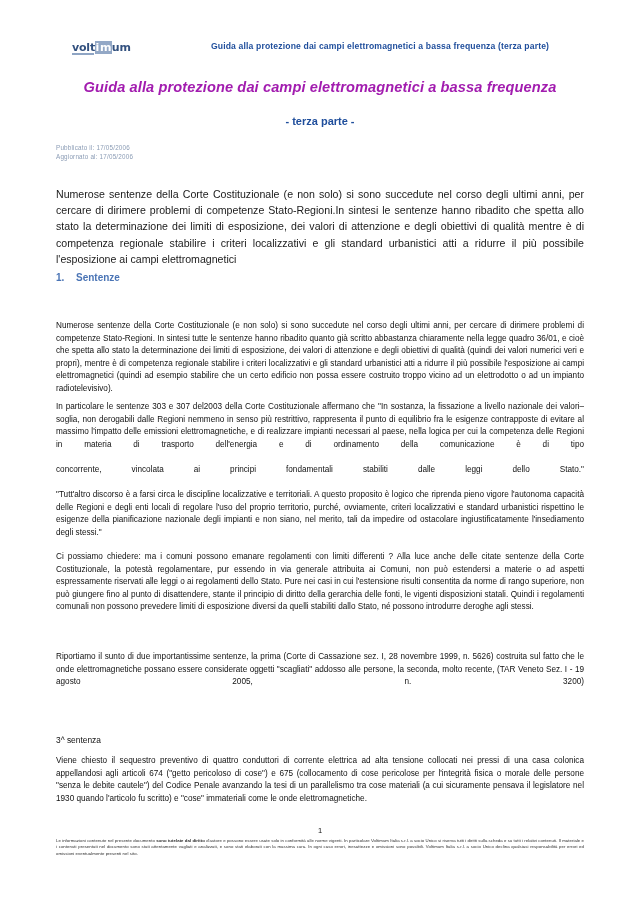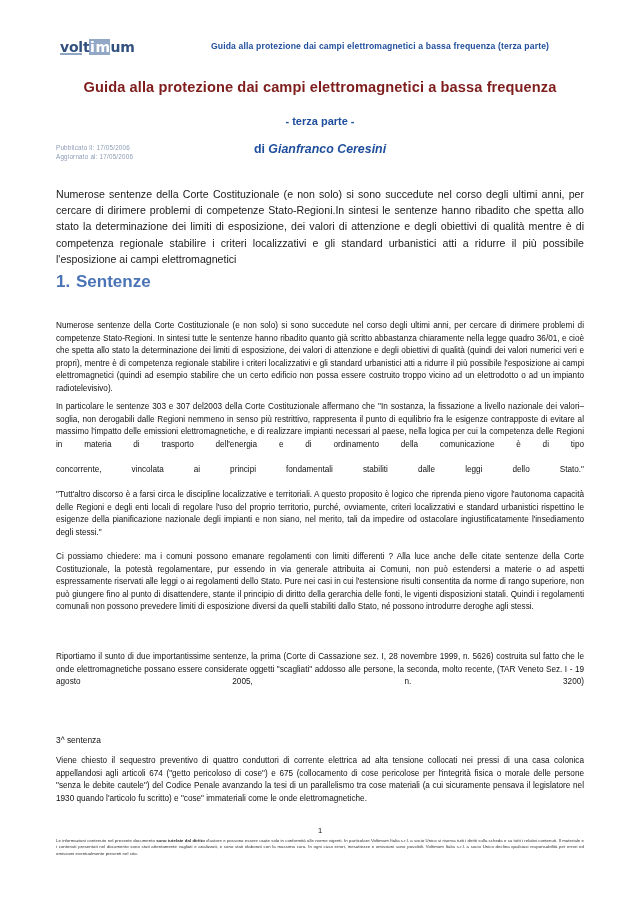--- a/index.html
+++ b/index.html
@@ -29,26 +29,26 @@
   
   .doc-header {
     position: absolute;
     left: 0;
     top: 38px;
     width: 528px;
     height: 26px;
   }
   .logo {
     position: absolute;
-    left: 4px;
+    left: 16px;
     top: 2px;
     width: 56px;
     height: 15px;
     font-family: "DejaVu Sans", sans-serif;
-    font-size: 14px;
+    font-size: 11px;
     font-weight: bold;
     letter-spacing: -0.2px;
     color: #2f4f7f;
     line-height: 15px;
   }
   .logo .lg-a { color: #33517f; }
   .logo .lg-b {
     background: #93a8c6;
     color: #ffffff;
     padding: 0 0.5px;
@@ -78,23 +78,24 @@
   .title-block {
     position: absolute;
     left: 0;
     top: 78px;
     width: 528px;
     text-align: center;
   }
   .doc-title {
     font-size: 14.6px;
     font-weight: bold;
-    color: #7f1d1d;
+    color: #a21caf;
     line-height: 19px;
     letter-spacing: 0.1px;
+    font-style: italic;
   }
   .doc-subtitle {
     font-size: 11px;
     font-weight: bold;
     color: #1f4e9c;
     line-height: 16px;
     margin-top: 16px;
   }
   .author-line {
     position: absolute;
@@ -127,21 +128,21 @@
     width: 528px;
     font-size: 10.6px;
     color: #1a1a1a;
     line-height: 16.2px;
     text-align: justify;
   }
   .section-heading {
     position: absolute;
     left: 0;
     top: 272px;
-    font-size: 17px;
+    font-size: 10px;
     font-weight: bold;
     color: #4a74b5;
   }
   .section-heading .sec-num {
     display: inline-block;
     width: 20px;
   }
   .body-block {
     position: absolute;
     left: 0;
@@ -214,21 +215,20 @@
     <div class="title-block">
       <div class="doc-title">Guida alla protezione dai campi elettromagnetici a bassa frequenza</div>
       <div class="doc-subtitle">- terza parte -</div>
     </div>
 
     <div class="pub-meta">
       <div>Pubblicato il: 17/05/2006</div>
       <div>Aggiornato al: 17/05/2006</div>
     </div>
 
-    <div class="author-line"><span>di </span><span class="author-name">Gianfranco Ceresini</span></div>
 
     <div class="intro">Numerose sentenze della Corte Costituzionale (e non solo) si sono succedute nel corso degli ultimi anni, per cercare di dirimere problemi di competenze Stato-Regioni.In sintesi le sentenze hanno ribadito che spetta allo stato la determinazione dei limiti di esposizione, dei valori di attenzione e degli obiettivi di qualità mentre è di competenza regionale stabilire i criteri localizzativi e gli standard urbanistici atti a ridurre il più possibile l'esposizione ai campi elettromagnetici</div>
 
     <div class="section-heading"><span class="sec-num">1.</span><span>Sentenze</span></div>
 
     <div class="body-block p1">Numerose sentenze della Corte Costituzionale (e non solo) si sono succedute nel corso degli ultimi anni, per cercare di dirimere problemi di competenze Stato-Regioni. In sintesi tutte le sentenze hanno ribadito quanto già scritto abbastanza chiaramente nella legge quadro 36/01, e cioè che spetta allo stato la determinazione dei limiti di esposizione, dei valori di attenzione e degli obiettivi di qualità (quindi dei valori numerici veri e propri), mentre è di competenza regionale stabilire i criteri localizzativi e gli standard urbanistici atti a ridurre il più possibile l'esposizione ai campi elettromagnetici (quindi ad esempio stabilire che un certo edificio non possa essere costruito troppo vicino ad un elettrodotto o ad un impianto radiotelevisivo).</div>
 
     <div class="body-block p2">
       <span class="stretched">In particolare le sentenze 303 e 307 del2003 della Corte Costituzionale affermano che "In sostanza, la fissazione a livello nazionale dei valori–soglia, non derogabili dalle Regioni nemmeno in senso più restrittivo, rappresenta il punto di equilibrio fra le esigenze contrapposte di evitare al massimo l'impatto delle emissioni elettromagnetiche, e di realizzare impianti necessari al paese, nella logica per cui la competenza delle Regioni in materia di trasporto dell'energia e di ordinamento della comunicazione è di tipo</span>
       <span class="stretched">concorrente, vincolata ai principi fondamentali stabiliti dalle leggi dello Stato."</span>

